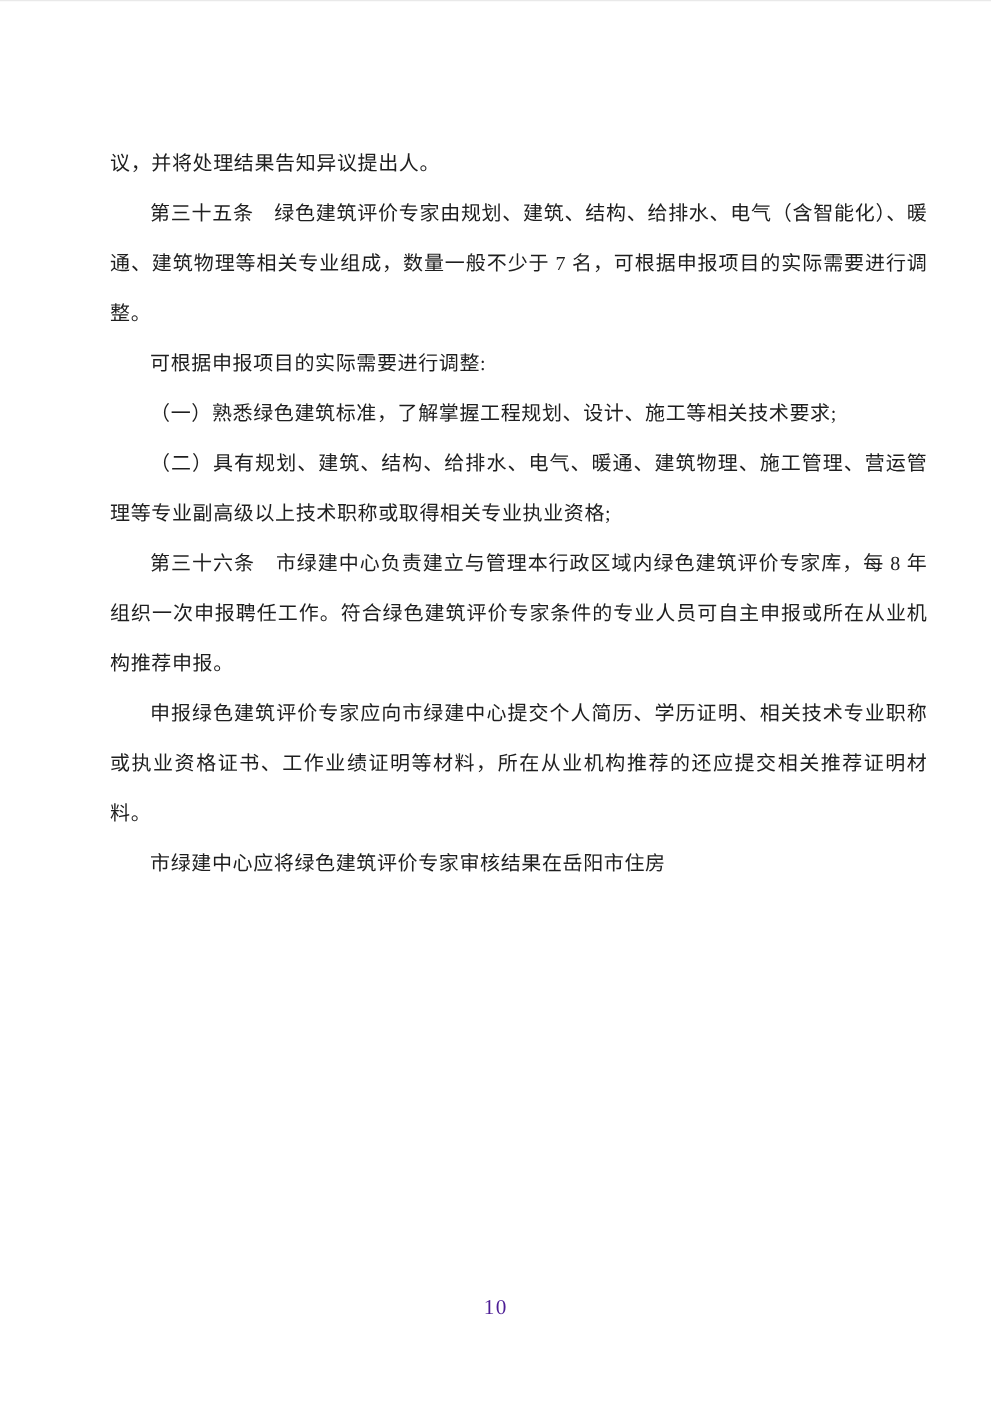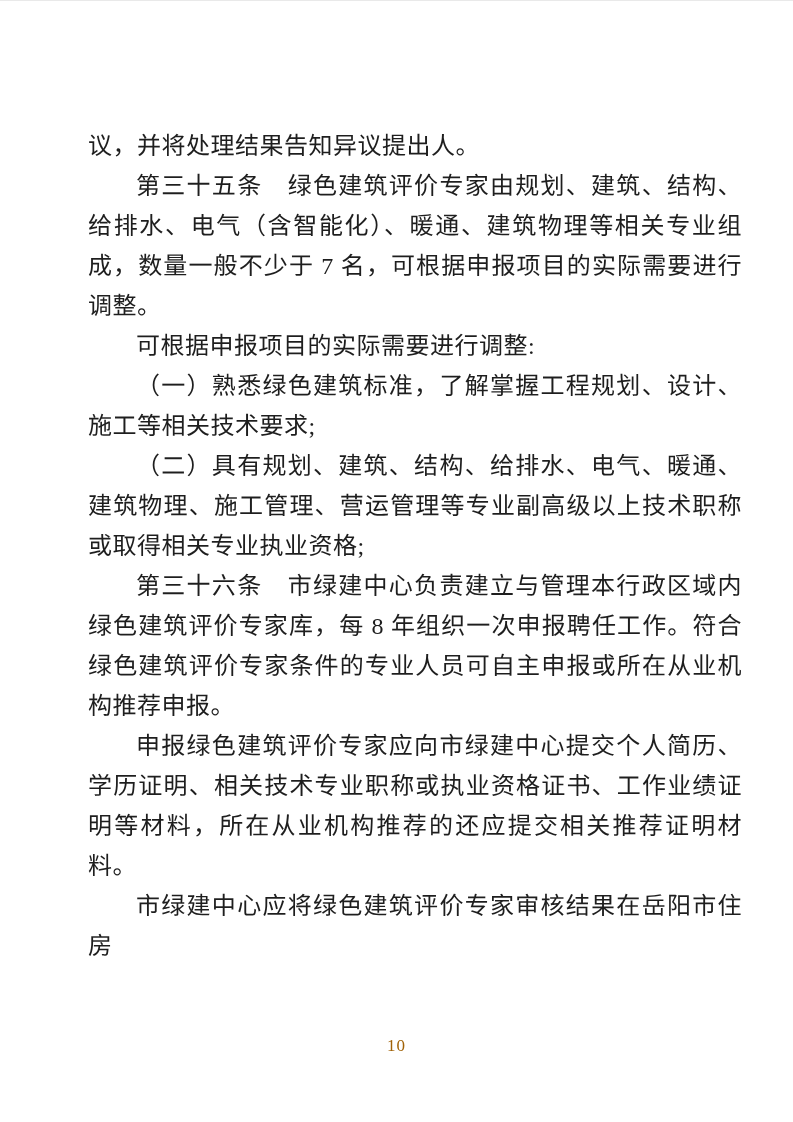--- a/index.html
+++ b/index.html
@@ -22,24 +22,24 @@
   .scan-edge {
     position: absolute;
     top: 0;
     left: 0;
     width: 100%;
     height: 1px;
     background: #e9e9e9;
   }
   .doc-body {
     position: absolute;
-    top: 126px;
+    top: 112px;
     left: 88px;
     width: 654px;
-    font-size: 24px;
+    font-size: 16px;
     line-height: 40px;
     text-align: justify;
     text-justify: inter-ideograph;
     letter-spacing: 0.5px;
   }
   .doc-body p {
     margin: 0;
     padding: 0;
   }
   .doc-body p.indent {
@@ -47,21 +47,21 @@
   }
   .page-footer {
     position: absolute;
     top: 1036px;
     left: 0;
     width: 100%;
     text-align: center;
   }
   .page-number {
     font-size: 17px;
-    color: #a16207;
+    color: #4c1d95;
     letter-spacing: 1px;
   }
 </style>
 </head>
 <body>
 
 <div class="page">
   <div class="scan-edge"></div>
   <main class="doc-body">
       <p class="">议，并将处理结果告知异议提出人。</p>

